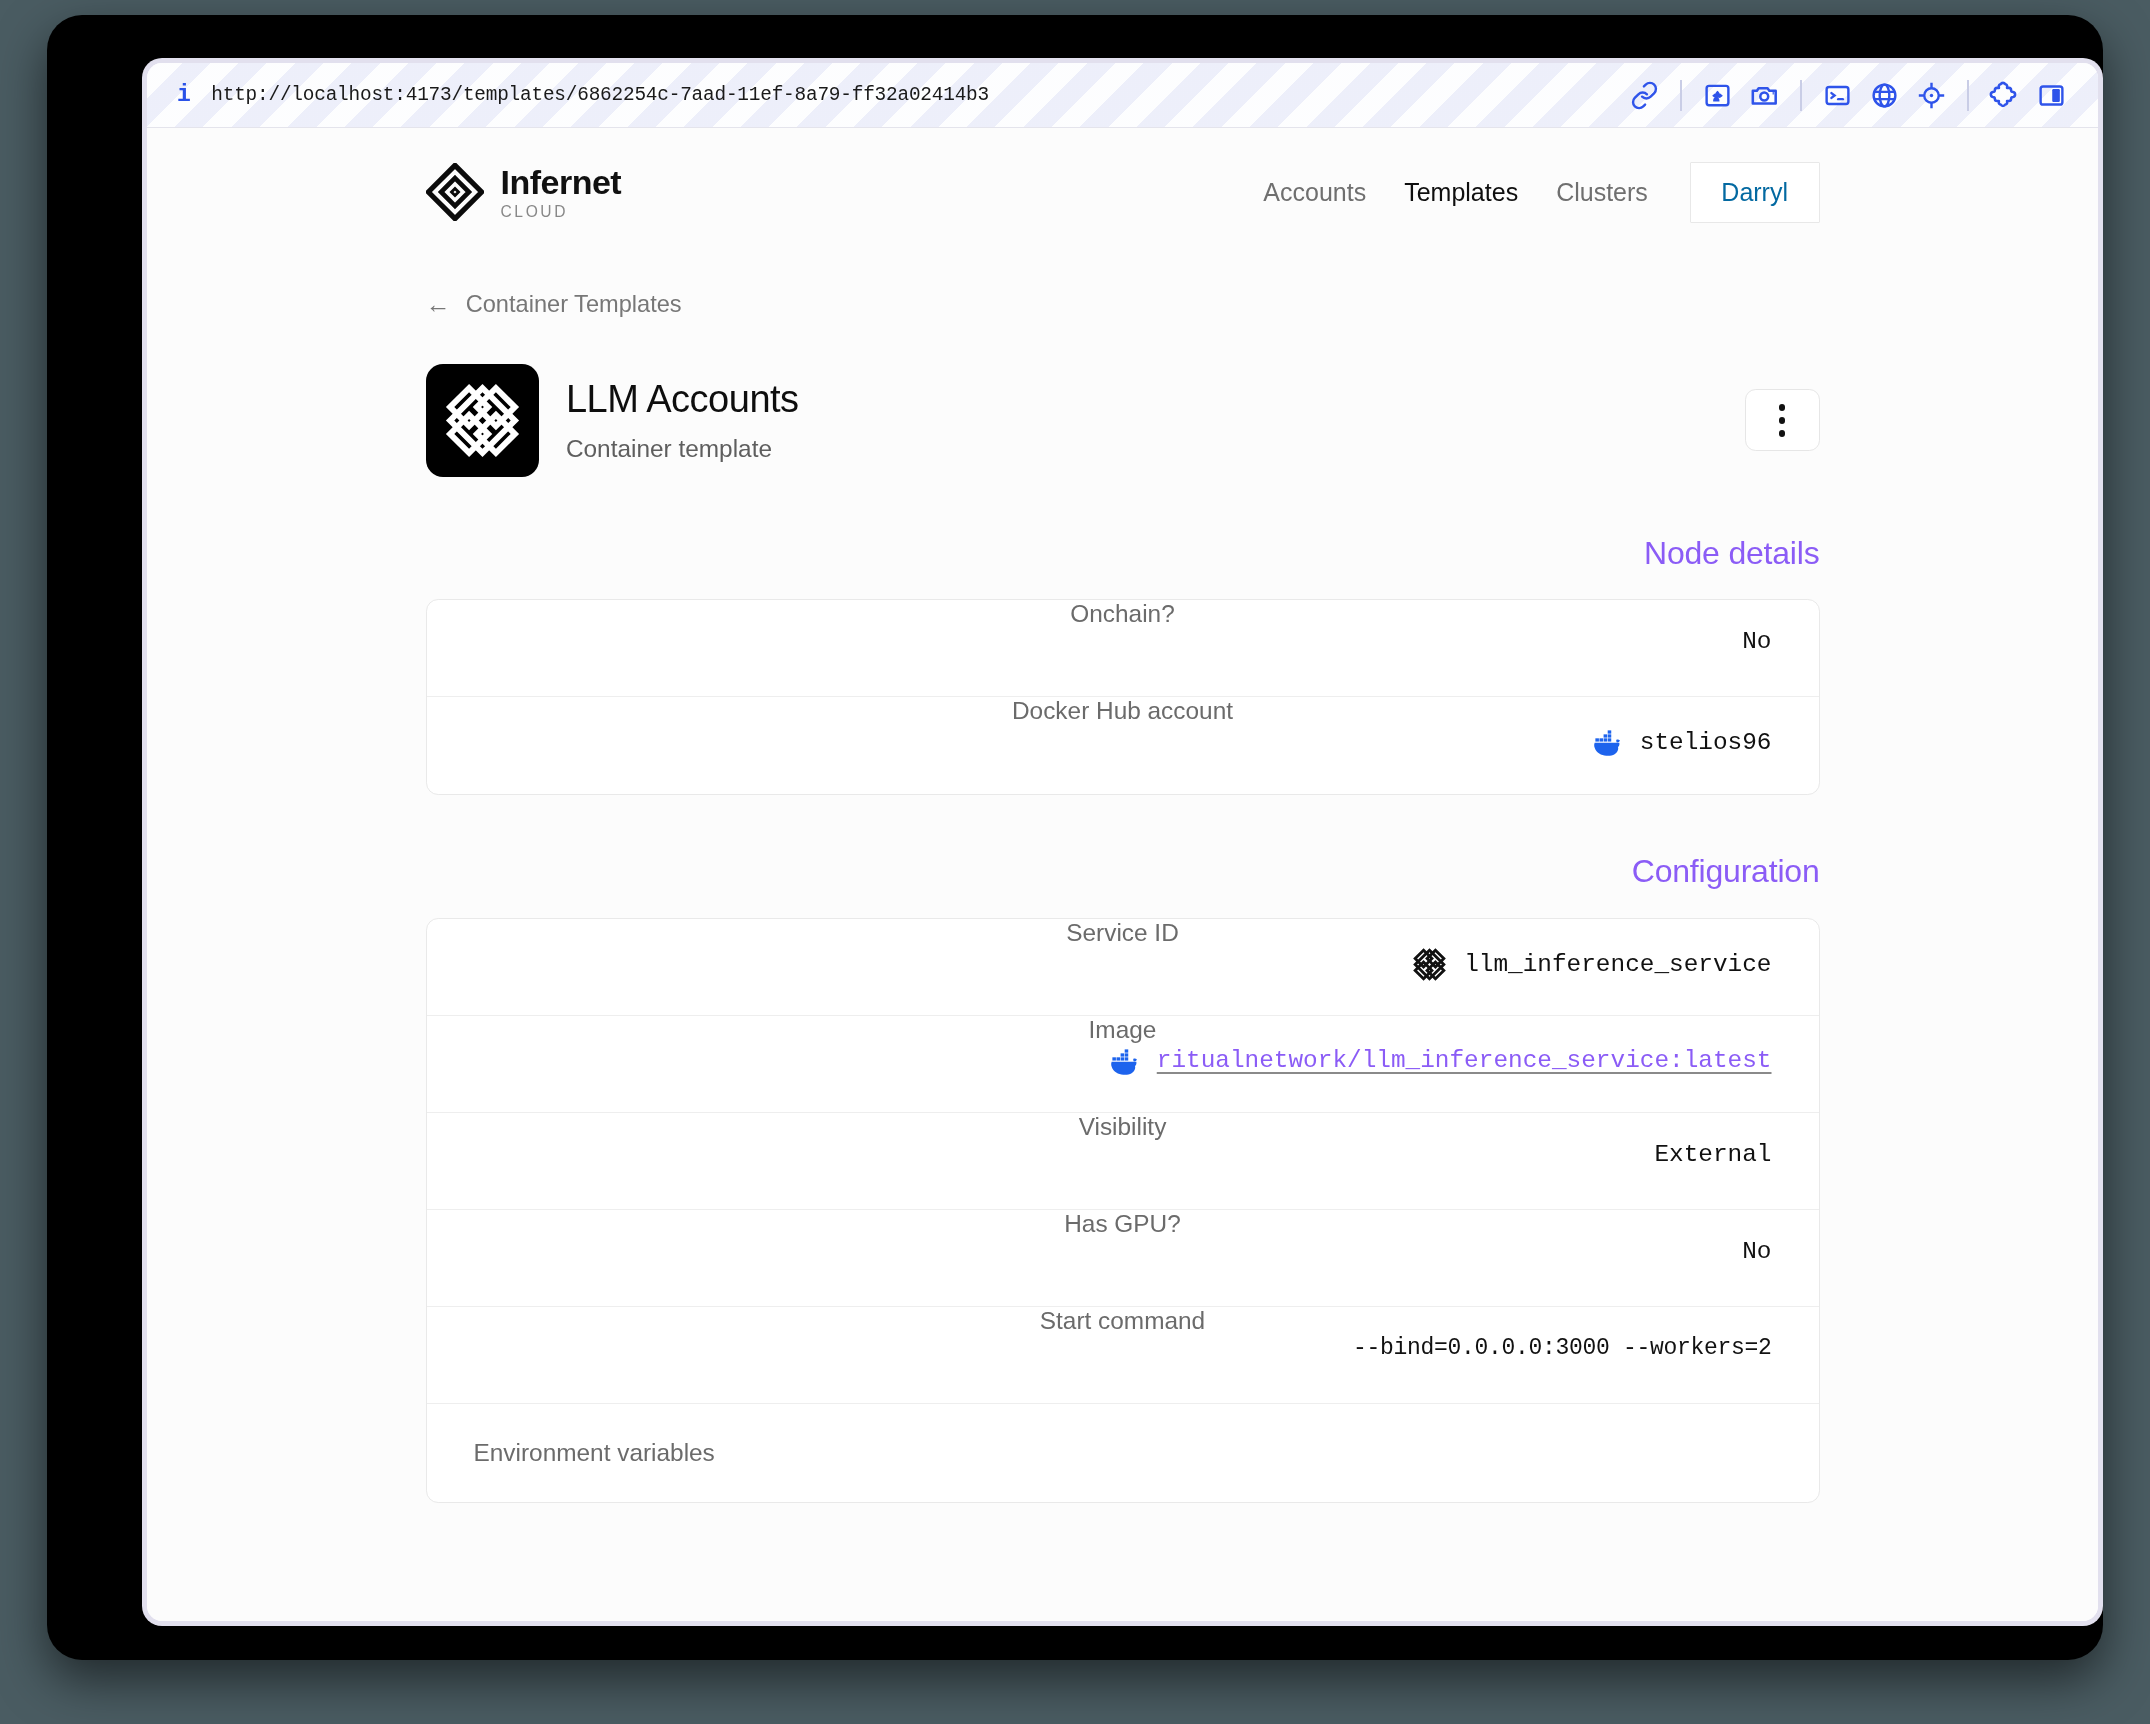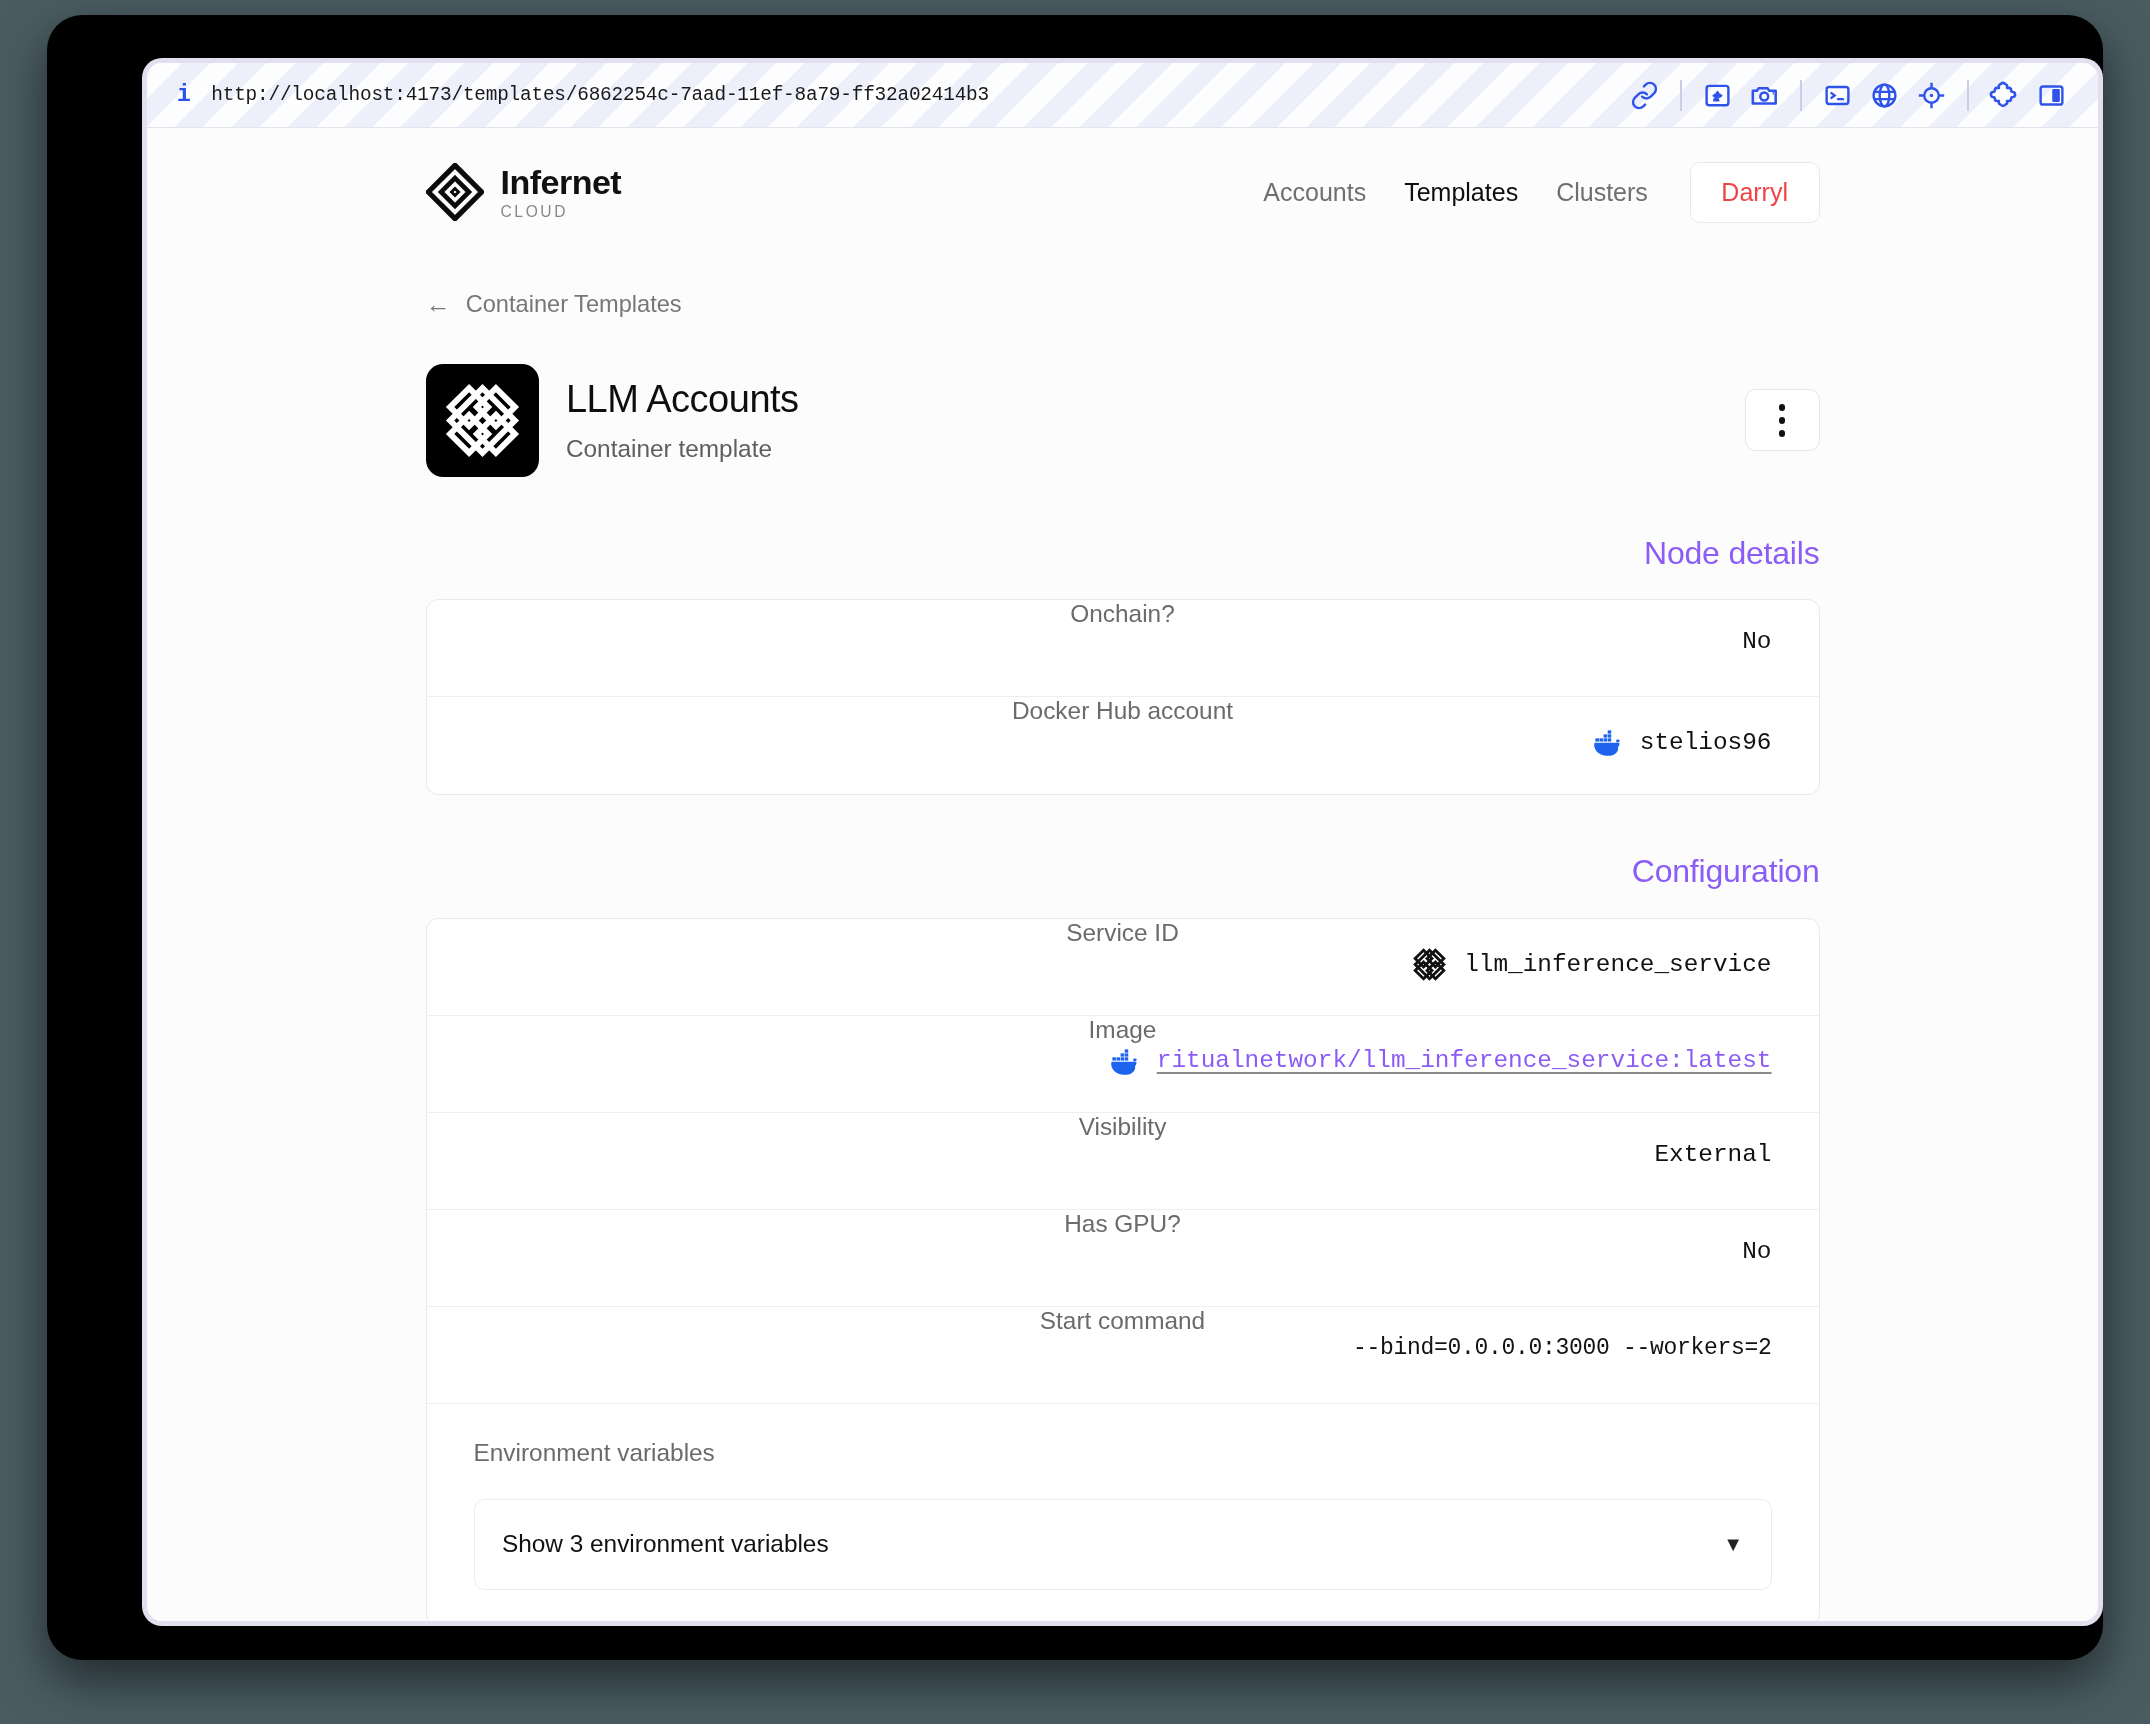--- a/index.html
+++ b/index.html
@@ -176,25 +176,25 @@
     color: #6f6f6f;
     padding: 0 19px;
     text-decoration: none;
     white-space: nowrap;
   }
   .nav-link.active { color: #0e0e0e; font-weight: 500; }
 
   #account-button {
     margin-left: 23px;
     border: 1.5px solid #e8e8e8;
-    border-radius: 10px;
+    border-radius: 1px;
     background: #ffffff;
     padding: 17px 30.5px;
     font-size: 25px;
-    color: #ef4444;
+    color: #0369a1;
     font-family: "Liberation Sans", sans-serif;
     line-height: 1;
   }
 
   
   #breadcrumb {
     display: flex;
     align-items: center;
     gap: 15.2px;
     margin-top: 47px;
@@ -570,24 +570,20 @@
             </div>
 
             <div class="row">
               <div class="row-label">Start command</div>
               <div class="row-value mono">--bind=0.0.0.0:3000 --workers=2</div>
             </div>
 
             <div class="row row-stack">
               <div class="row-label">Environment variables</div>
 
-              <div id="env-select">
-                <span id="env-select-label">Show 3 environment variables</span>
-                <span id="env-select-chevron">▼</span>
-              </div>
             </div>
 
           </div>
 
         </div>
       </div>
 
     </div>
   </div>
 </div>

